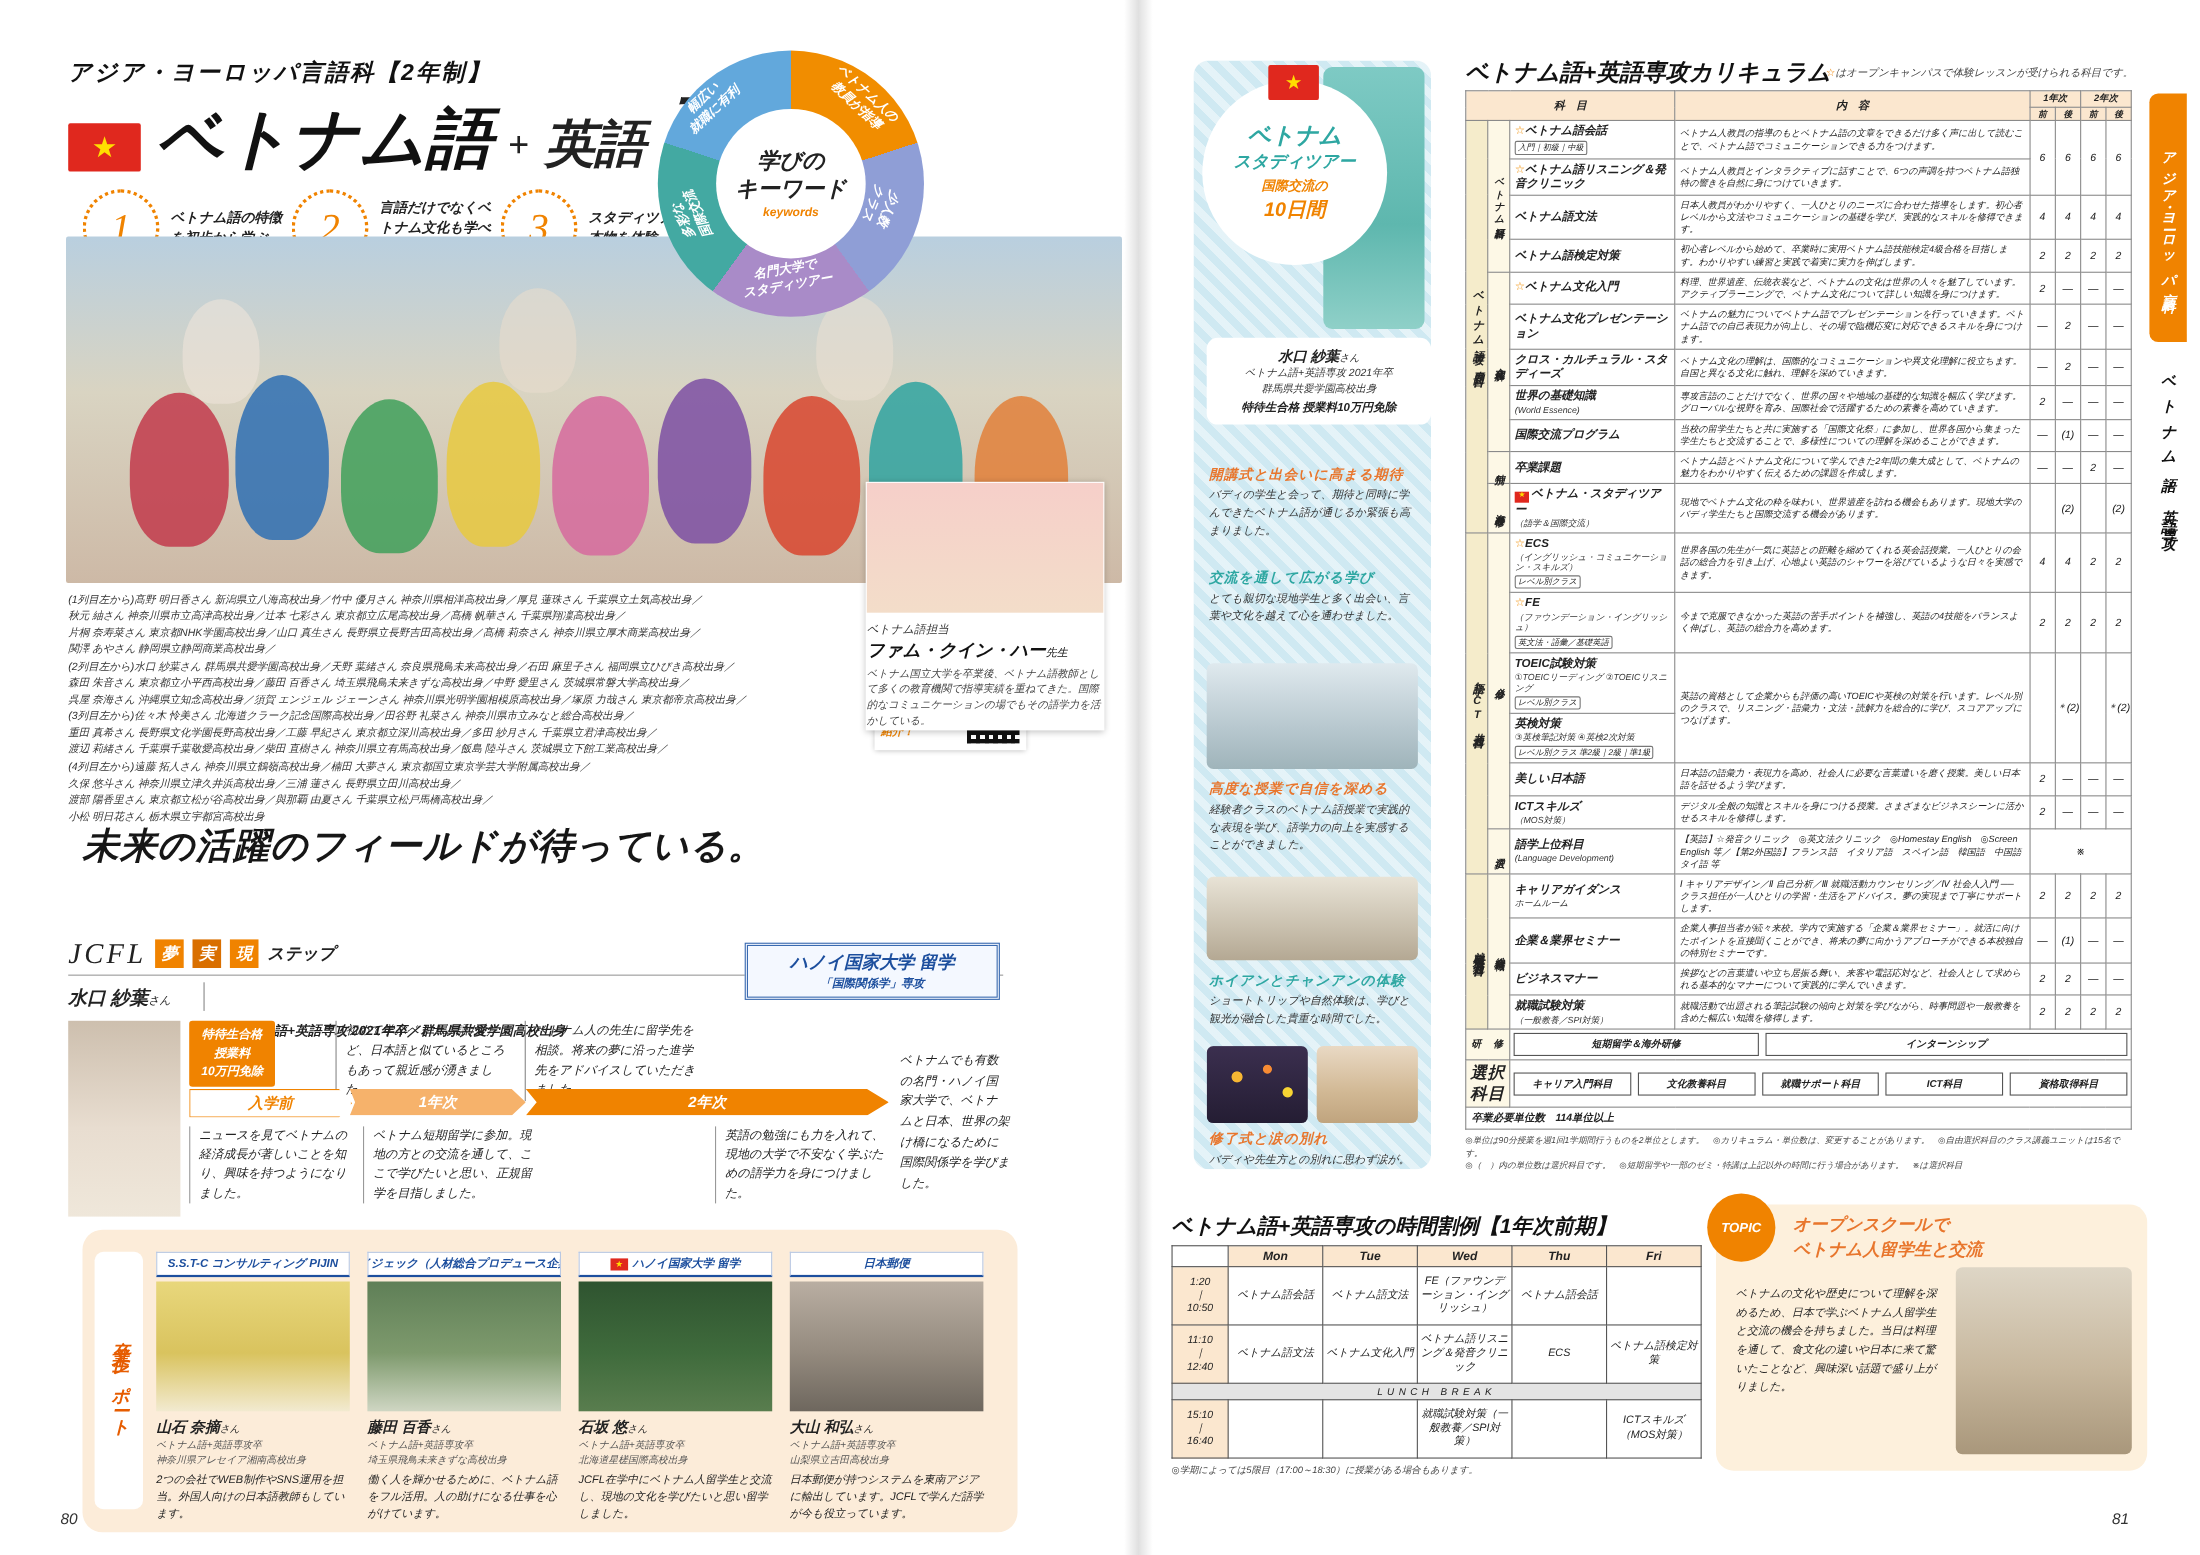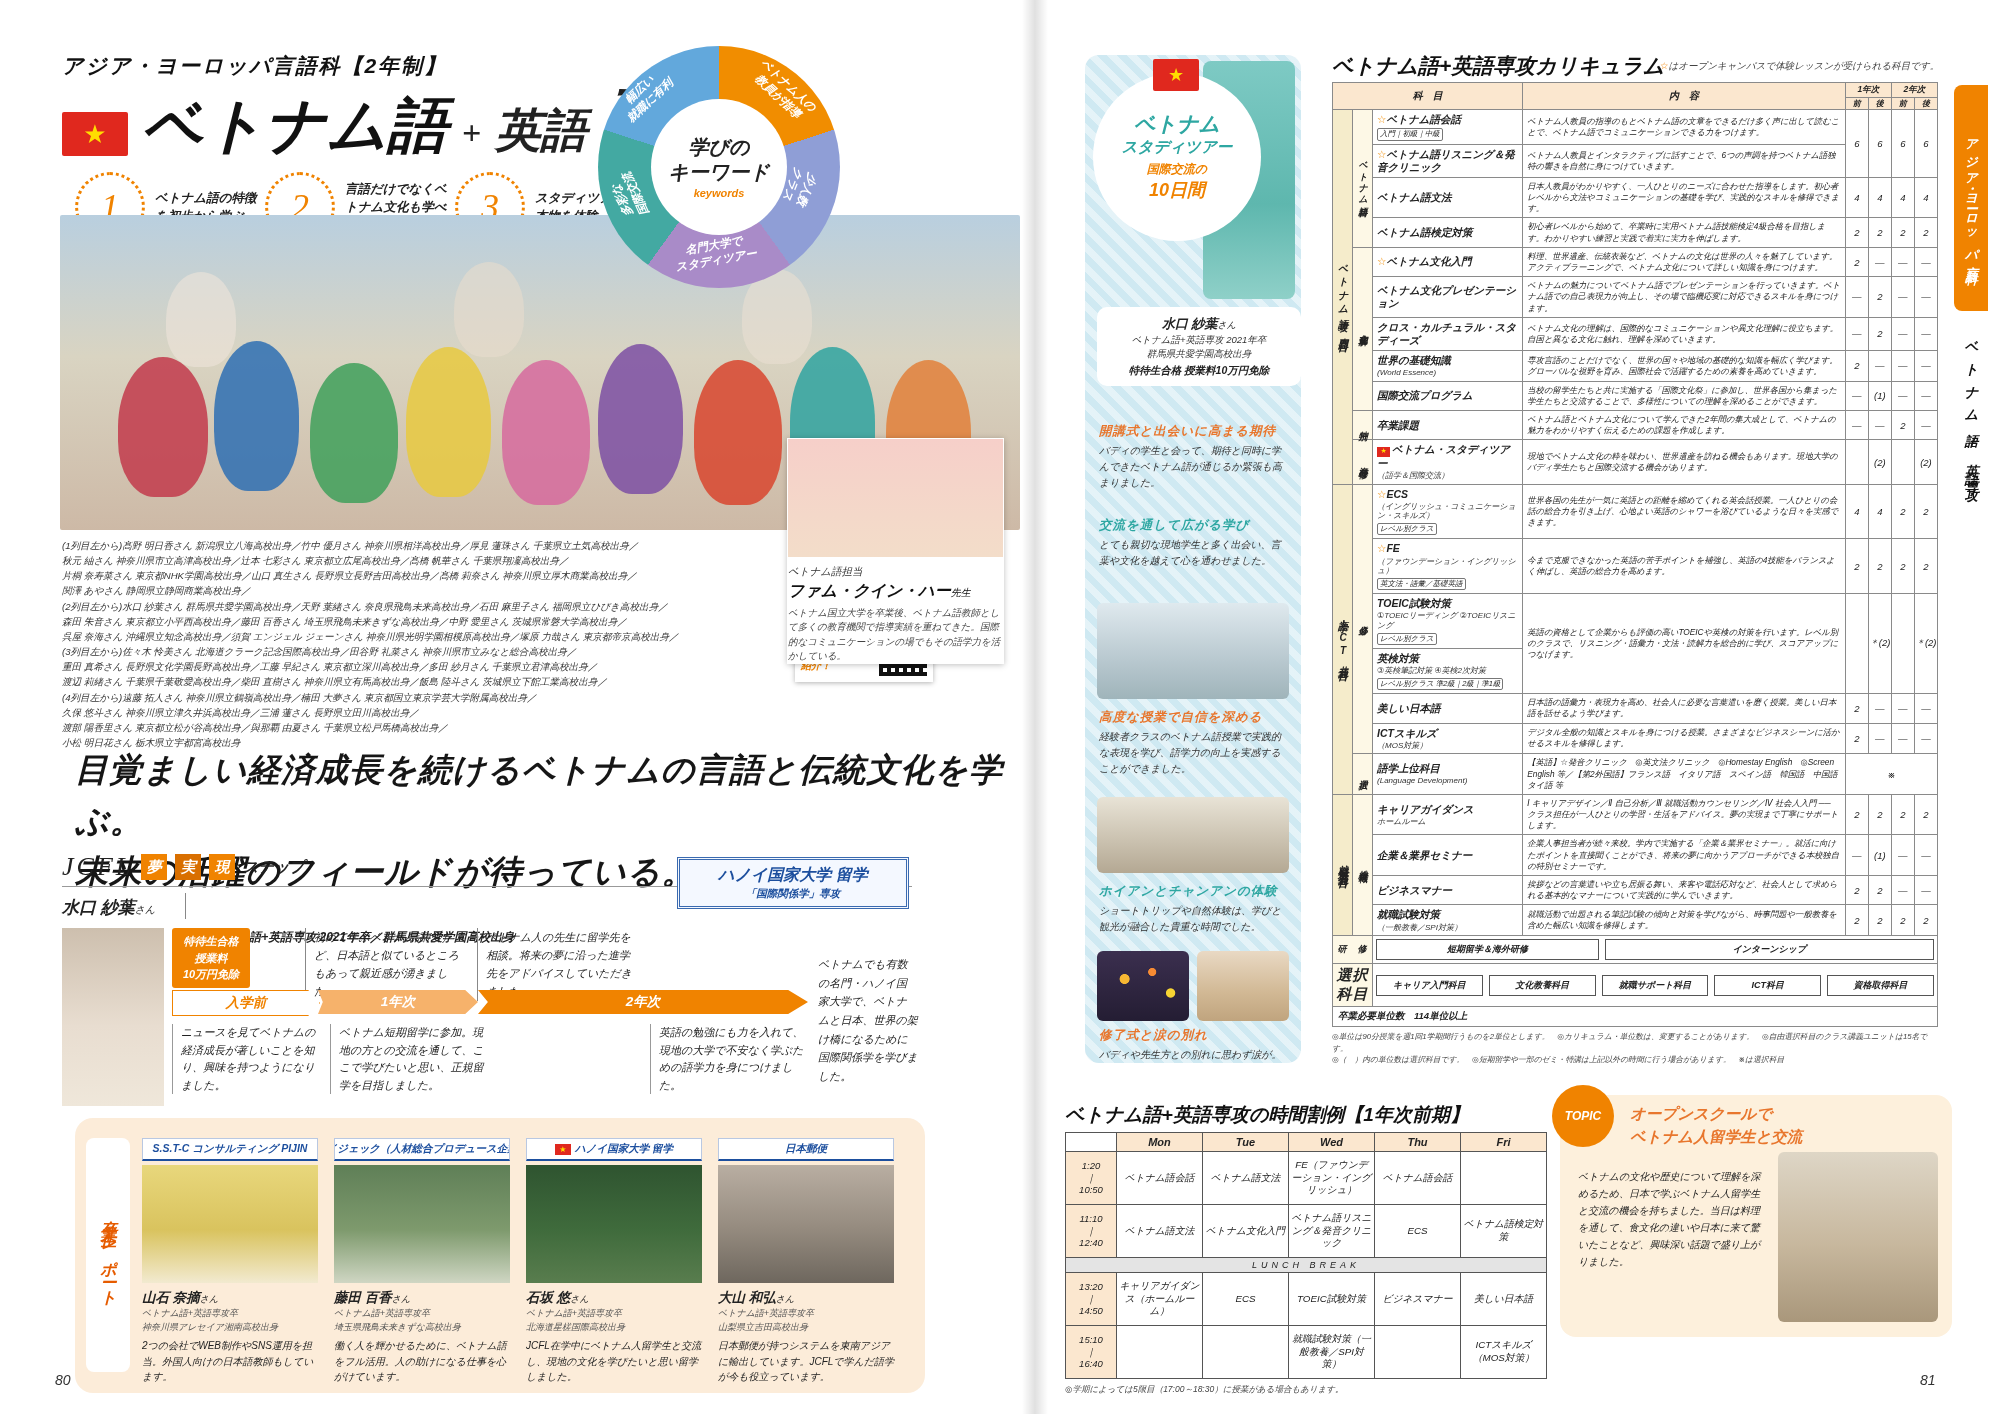--- a/index.html
+++ b/index.html
@@ -233,21 +233,20 @@
   </div>
 
   <div class="abs teacher-card" style="left:787px;top:438px;width:215px;">
     <div class="teacher-photo"></div>
     <div class="t-role">ベトナム語担当</div>
     <div class="t-name"><span>ファム・クイン・ハー</span><small>先生</small></div>
     <div class="t-bio">ベトナム国立大学を卒業後、ベトナム語教師として多くの教育機関で指導実績を重ねてきた。国際的なコミュニケーションの場でもその語学力を活かしている。</div>
   </div>
 
   <div class="abs headline serif" style="left:75px;top:745px;width:930px;">
-    <div>目覚ましい経済成長を続けるベトナムの言語と伝統文化を学ぶ。</div>
     <div>未来の活躍のフィールドが待っている。</div>
   </div>
 
   <div class="abs jcfl" style="left:62px;top:852px;">
     <span class="jcfl-brand serif">JCFL</span>
     <span class="jtag">夢</span>
     <span class="jtag mid">実</span>
     <span class="jtag">現</span>
     <span class="jstep">ステップ</span>
   </div>
@@ -623,28 +622,20 @@
         <td class="cell">ベトナム語文法</td>
             <td class="cell">ベトナム文化入門</td>
             <td class="cell">ベトナム語リスニング＆発音クリニック</td>
             <td class="cell">ECS</td>
             <td class="cell">ベトナム語検定対策</td>
       </tr>
       <tr>
             <td colspan="6" class="lunch">LUNCH BREAK</td>
           </tr>
       <tr>
-        <td class="time"><span>13:20</span><br>｜<br><span>14:50</span></td>
-        <td class="cell">キャリアガイダンス（ホームルーム）</td>
-            <td class="cell">ECS</td>
-            <td class="cell">TOEIC試験対策</td>
-            <td class="cell">ビジネスマナー</td>
-            <td class="cell">美しい日本語</td>
-      </tr>
-      <tr>
         <td class="time"><span>15:10</span><br>｜<br><span>16:40</span></td>
         <td class="cell"></td>
             <td class="cell"></td>
             <td class="cell">就職試験対策（一般教養／SPI対策）</td>
             <td class="cell"></td>
             <td class="cell">ICTスキルズ（MOS対策）</td>
       </tr>
     </tbody>
       </table>
     <div class="tt-foot" style="margin-top:5px;">◎学期によっては5限目（17:00～18:30）に授業がある場合もあります。</div>

